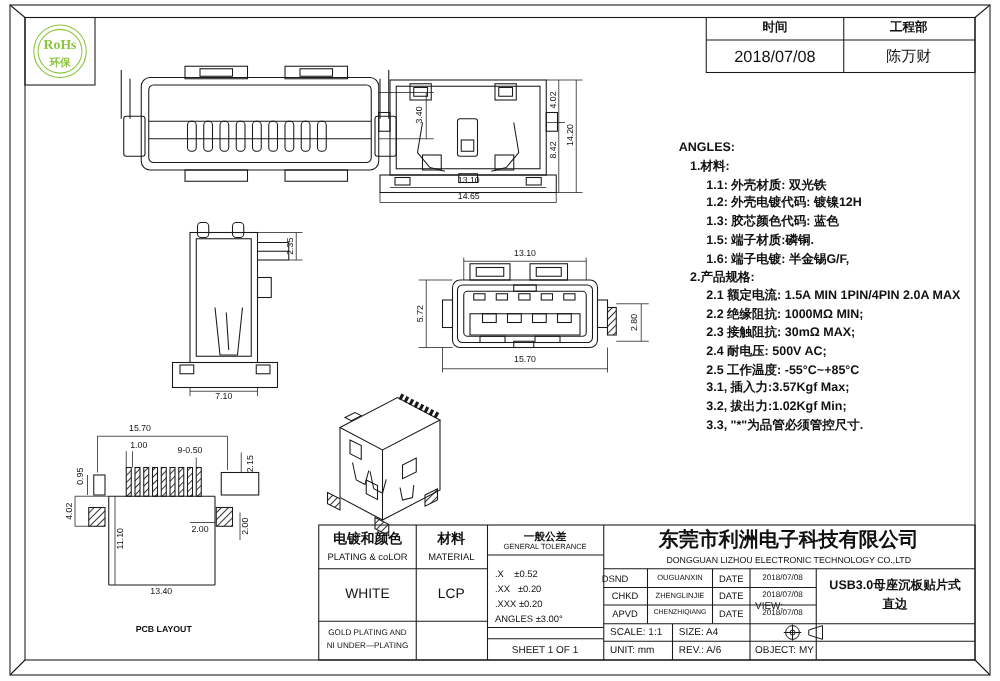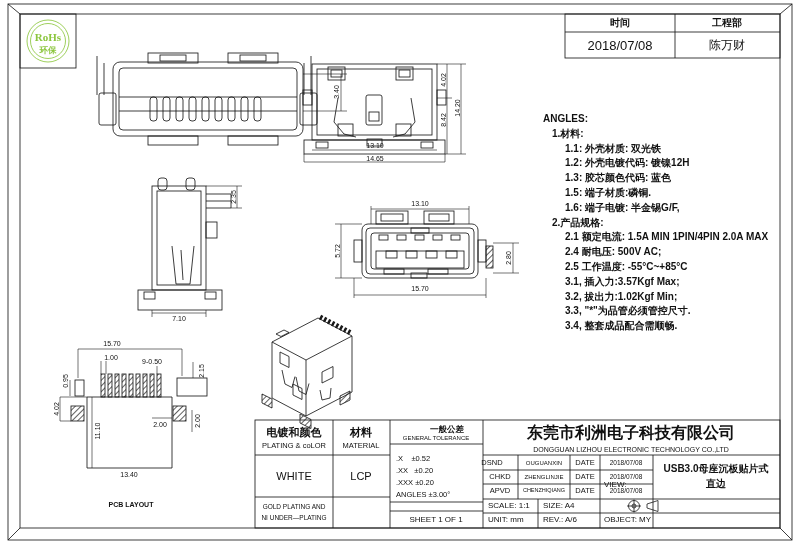--- a/index.html
+++ b/index.html
@@ -285,26 +285,27 @@
   <div class="notes">
     <div class="nline">ANGLES:</div>
     <div class="nline ind1">1.材料:</div>
     <div class="nline ind2">1.1: 外壳材质: 双光铁</div>
     <div class="nline ind2">1.2: 外壳电镀代码: 镀镍12H</div>
     <div class="nline ind2">1.3: 胶芯颜色代码: 蓝色</div>
     <div class="nline ind2">1.5: 端子材质:磷铜.</div>
     <div class="nline ind2">1.6: 端子电镀: 半金锡G/F,</div>
     <div class="nline ind1">2.产品规格:</div>
     <div class="nline ind2">2.1 额定电流: 1.5A MIN 1PIN/4PIN 2.0A MAX</div>
+    <div class="nline ind2">2.2 绝缘阻抗: 1000MΩ MIN;</div>
+    <div class="nline ind2">2.3 接触阻抗: 30mΩ MAX;</div>
     <div class="nline ind2">2.4 耐电压: 500V AC;</div>
     <div class="nline ind2">2.5 工作温度: -55°C~+85°C</div>
     <div class="nline ind2">3.1, 插入力:3.57Kgf Max;</div>
     <div class="nline ind2">3.2, 拔出力:1.02Kgf Min;</div>
     <div class="nline ind2">3.3, "*"为品管必须管控尺寸.</div>
-    <div class="nline ind2">3.4, 整套成品配合需顺畅.</div>
   </div>
 
   <div>
     <span class="dim rot" style="left:336px;top:92px">3.40</span>
     <span class="dim rot" style="left:443px;top:80px">4.02</span>
     <span class="dim rot" style="left:443px;top:120px">8.42</span>
     <span class="dim rot" style="left:457px;top:108px">14.20</span>
     <span class="dim" style="left:375px;top:145px">13.10</span>
     <span class="dim" style="left:375px;top:158px">14.65</span>
     <span class="dim rot" style="left:233px;top:197px">2.35</span>
@@ -324,21 +325,21 @@
     <span class="dim rot" style="left:197px;top:421px">2.00</span>
     <span class="dim" style="left:129px;top:474px">13.40</span>
     <span class="dim b s8" style="left:131px;top:504px">PCB LAYOUT</span>
   </div>
 
   <div>
     <span class="c s11 b" style="left:294px;top:432px">电镀和颜色</span>
     <span class="c s75" style="left:294px;top:446px">PLATING &amp; coLOR</span>
     <span class="c s11 b" style="left:361px;top:432px">材料</span>
     <span class="c s75" style="left:361px;top:446px">MATERIAL</span>
-    <span class="c s85 b" style="left:447px;top:429px">一般公差</span>
+    <span class="c s85 b" style="left:436px;top:429px">一般公差</span>
     <span class="c s6" style="left:436px;top:438px">GENERAL TOLERANCE</span>
     <span class="c s11" style="left:294px;top:476px">WHITE</span>
     <span class="c s11" style="left:361px;top:476px">LCP</span>
     <span class="c s65" style="left:294px;top:507px">GOLD PLATING AND</span>
     <span class="c s65" style="left:294px;top:518px">NI UNDER—PLATING</span>
     <span class="l s75 pre" style="left:396px;top:459px">.X    ±0.52</span>
     <span class="l s75 pre" style="left:396px;top:471px">.XX   ±0.20</span>
     <span class="l s75 pre" style="left:396px;top:483px">.XXX ±0.20</span>
     <span class="l s75 pre" style="left:396px;top:495px">ANGLES ±3.00°</span>
     <span class="c s8" style="left:436px;top:520px">SHEET 1 OF 1</span>

